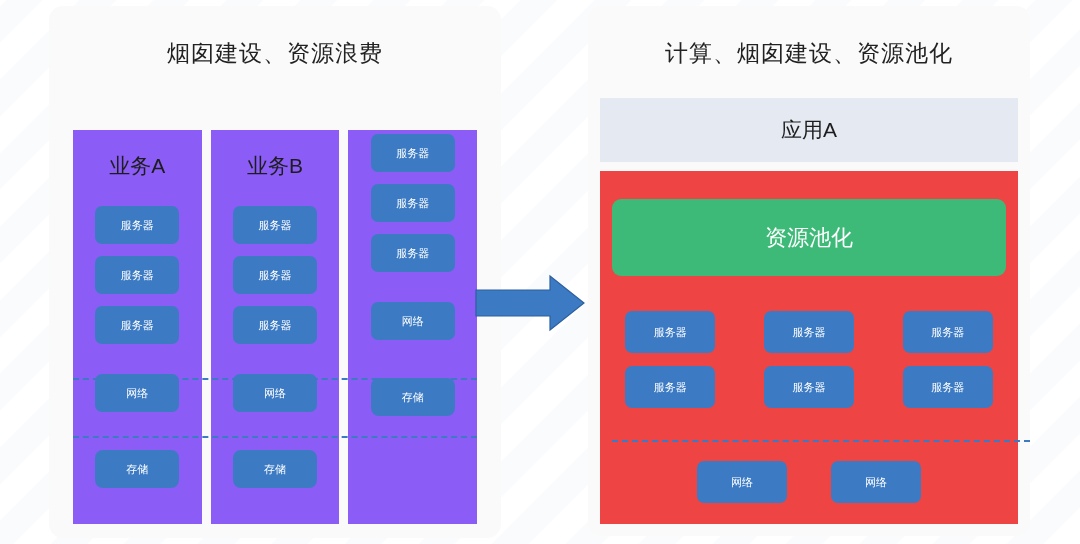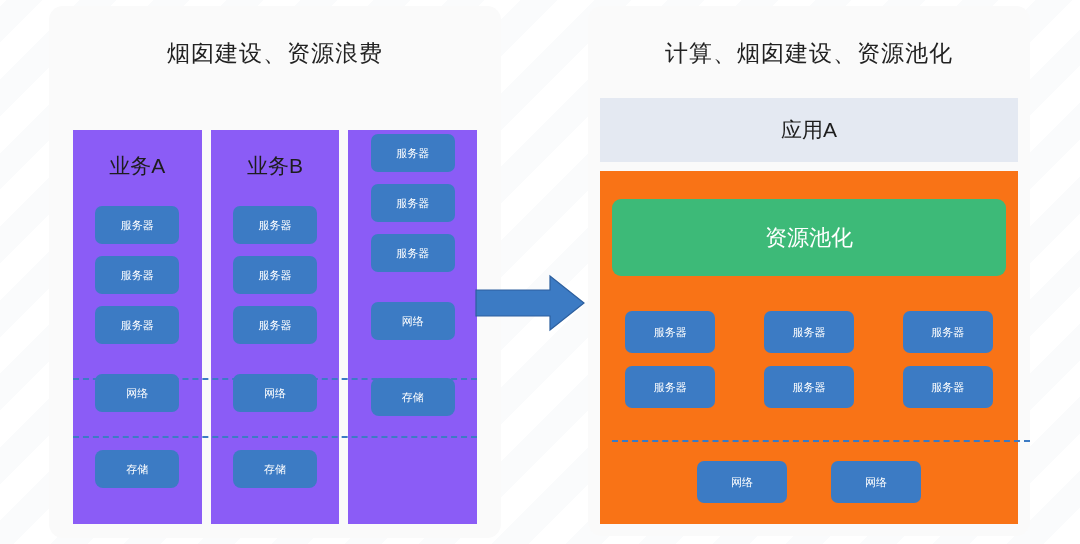--- a/index.html
+++ b/index.html
@@ -114,21 +114,21 @@
     align-items: center;
     justify-content: center;
     font-size: 21px;
     color: #1d1d1d;
   }
 
   .pool-container {
     position: absolute;
     left: 12px; top: 165px;
     width: 418px; height: 353px;
-    background: #f97316;
+    background: #ef4444;
   }
   .pool-box {
     position: absolute;
     left: 12px; top: 28px;
     width: 394px; height: 77px;
     background: #3dba78;
     border-radius: 9px;
     display: flex;
     align-items: center;
     justify-content: center;

